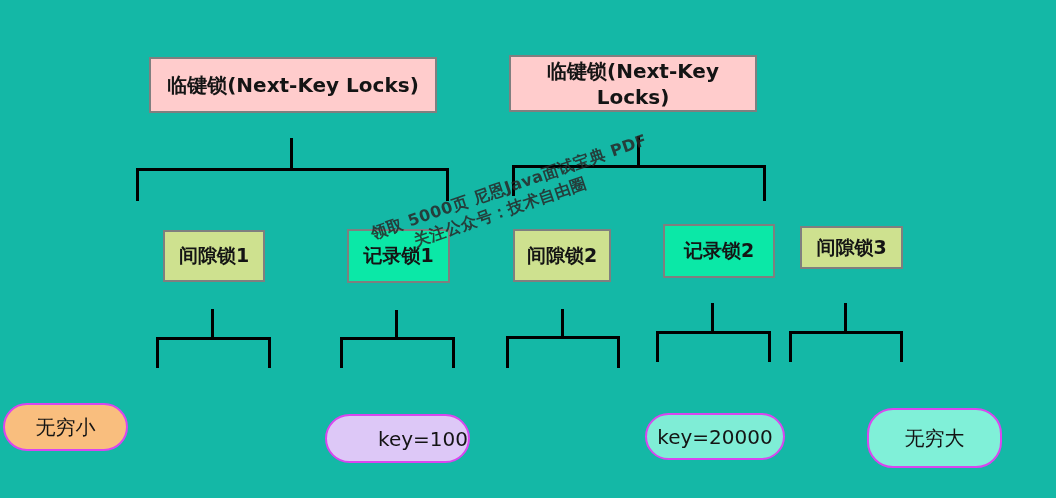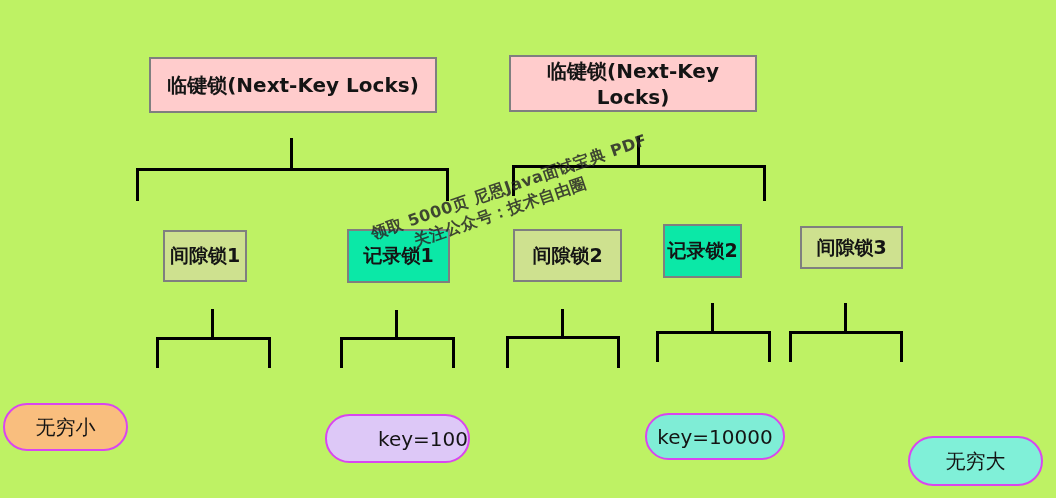--- a/index.html
+++ b/index.html
@@ -1,17 +1,17 @@
 <!DOCTYPE html>
 <html><head>
 <meta charset="utf-8">
 <style>
   html,body{margin:0;padding:0;background:#ffffff;}
   #stage{
-    position:relative;width:1056px;height:498px;background:#bef264;overflow:hidden;
+    position:relative;width:1056px;height:498px;background:#14b8a6;overflow:hidden;
     font-family:"DejaVu Sans","Liberation Sans",sans-serif;
   }
   .node{
     position:absolute;display:flex;align-items:center;justify-content:center;
     box-sizing:border-box;text-align:center;color:#141414;
   }
   .rect{border:2px solid #7f7f7f;font-weight:bold;}
   .top-node{font-size:20px;background:#ffcccc;}
   .gap-node{font-size:19px;background:#cee18f;}
   .rec-node{font-size:19px;background:#0be8a7;}
@@ -45,30 +45,30 @@
   <div class="ln" style="left:290px;top:138px;width:3px;height:32px;"></div>
   <div class="ln" style="left:136px;top:168px;width:313px;height:3px;"></div>
   <div class="ln" style="left:136px;top:168px;width:3px;height:33px;"></div>
   <div class="ln" style="left:446px;top:168px;width:3px;height:33px;"></div>
 
   <div class="ln" style="left:637px;top:136px;width:3px;height:31px;"></div>
   <div class="ln" style="left:512px;top:165px;width:254px;height:3px;"></div>
   <div class="ln" style="left:512px;top:165px;width:3px;height:31px;"></div>
   <div class="ln" style="left:763px;top:165px;width:3px;height:36px;"></div>
 
-  <div class="node rect gap-node" style="left: 163px; top: 230px; width: 84px; height: 52px; background-color: rgb(206, 225, 143);">
+  <div class="node rect gap-node" style="left: 163px; top: 230px; width: 102px; height: 52px; background-color: rgb(206, 225, 143);">
     <span>间隙锁1</span>
   </div>
   <div class="node rect rec-node" style="left: 347px; top: 229px; width: 103px; height: 54px; background-color: rgb(11, 232, 167); justify-content: center;">
     <span>记录锁1</span>
   </div>
-  <div class="node rect gap-node" style="left: 513px; top: 229px; width: 109px; height: 53px; background-color: rgb(206, 225, 143);">
+  <div class="node rect gap-node" style="left: 513px; top: 229px; width: 98px; height: 53px; background-color: rgb(206, 225, 143);">
     <span>间隙锁2</span>
   </div>
-  <div class="node rect rec-node" style="left: 663px; top: 224px; width: 79px; height: 54px; background-color: rgb(11, 232, 167);">
+  <div class="node rect rec-node" style="left: 663px; top: 224px; width: 112px; height: 54px; background-color: rgb(11, 232, 167);">
     <span>记录锁2</span>
   </div>
   <div class="node rect gap-node" style="left: 800px; top: 226px; width: 103px; height: 43px; background-color: rgb(206, 225, 143);">
     <span>间隙锁3</span>
   </div>
 
   <div class="ln" style="left:211px;top:309px;width:3px;height:30px;"></div>
   <div class="ln" style="left:156px;top:337px;width:115px;height:3px;"></div>
   <div class="ln" style="left:156px;top:337px;width:3px;height:31px;"></div>
   <div class="ln" style="left:268px;top:337px;width:3px;height:31px;"></div>
@@ -93,23 +93,23 @@
   <div class="ln" style="left:789px;top:331px;width:3px;height:31px;"></div>
   <div class="ln" style="left:900px;top:331px;width:3px;height:31px;"></div>
 
   <div class="node pill pill-inf-min" style="left: 3px; top: 403px; width: 125px; height: 48px; background-color: rgb(249, 190, 126);">
     <span>无穷小</span>
   </div>
   <div class="node pill pill-key100" style="left: 325px; top: 414px; width: 145px; height: 49px; background-color: rgb(221, 200, 247);">
     <span>key=100</span>
   </div>
   <div class="node pill pill-key10000" style="left: 645px; top: 413px; width: 140px; height: 47px; background-color: rgb(127, 237, 214);">
-    <span>key=10000</span>
+    <span>key=20000</span>
   </div>
-  <div class="node pill pill-inf-max" style="left: 908px; top: 408px; width: 135px; height: 50px; background-color: rgb(128, 240, 216); margin-top: 28px;">
+  <div class="node pill pill-inf-max" style="left: 867px; top: 408px; width: 135px; height: 60px; background-color: rgb(128, 240, 216);">
     <span>无穷大</span>
   </div>
 
   <div class="watermark">
     <div class="wm1">领取 5000页 尼恩Java面试宝典 PDF</div>
     <div class="wm2">关注公众号：技术自由圈</div>
   </div>
 
 </div>
 

